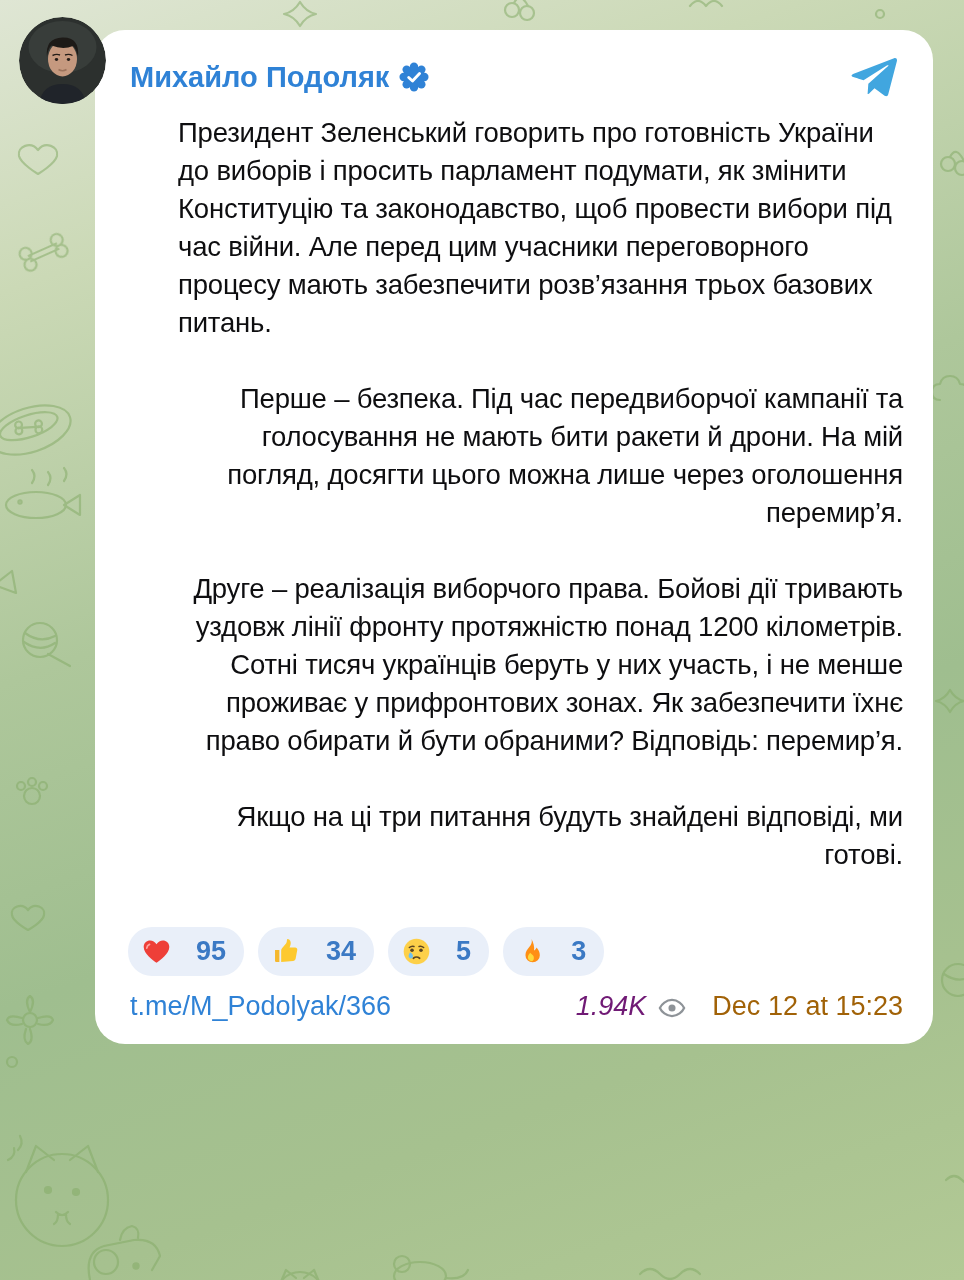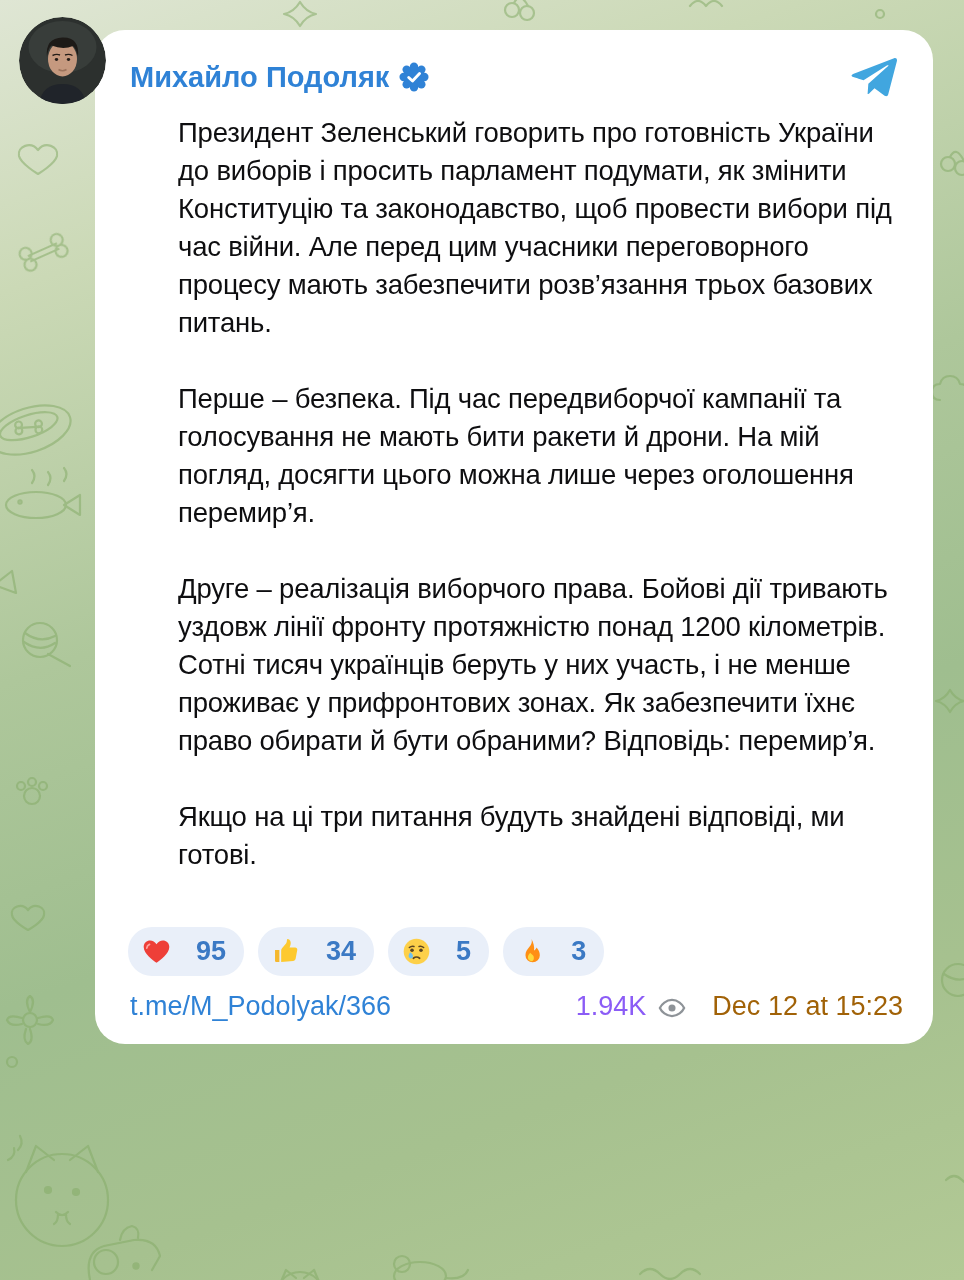--- a/index.html
+++ b/index.html
@@ -43,21 +43,21 @@
   .badge { margin-left: 10px; display: inline-flex; }
   .spacer { flex: 1; }
   .plane { width: 46px; height: 46px; margin-right: 6px; }
   .post-body { margin-top: 14px; margin-left: 48px; }
   .post-body p {
     font-size: 27.5px;
     line-height: 38px;
     color: #0e0e10;
     letter-spacing: -0.2px;
   }
-  .post-body p + p { margin-top: 38px; }
+  .post-body p + p { margin-top: 38px; text-align: right; }
   .reactions {
     position: absolute;
     left: 33px; bottom: 68px;
     display: flex; gap: 14px;
   }
   .reaction-pill {
     display: flex; align-items: center; gap: 25px;
     background: #e9eff9;
     border-radius: 24px;
     padding: 9px 18px 9px 14px;
@@ -73,21 +73,21 @@
     left: 35px; right: 30px; bottom: 22px;
     display: flex; align-items: center;
     font-size: 27px;
   }
   .post-link { color: #2f82d6; text-decoration: none; }
   .footer-right {
     display: flex; align-items: center;
     color: #8e9398;
     gap: 12px;
   }
-  .views-count { color: #8b5cf6; }
+  .views-count { color: #701a75; font-style: italic; }
   .eye-icon { display: inline-flex; margin-top: 3px; }
   .post-date { margin-left: 14px; color: #a16207; }
 </style>
 </head>
 <body>
 
 <svg class="bg-doodles" viewBox="0 0 964 1280">
   <g stroke="#85ab68" fill="none" stroke-width="2.2" opacity="0.55" stroke-linecap="round" stroke-linejoin="round">
 
     <path d="M300 2q6 10 16 12q-10 2-16 12q-6-10-16-12q10-2 16-12z"></path>

